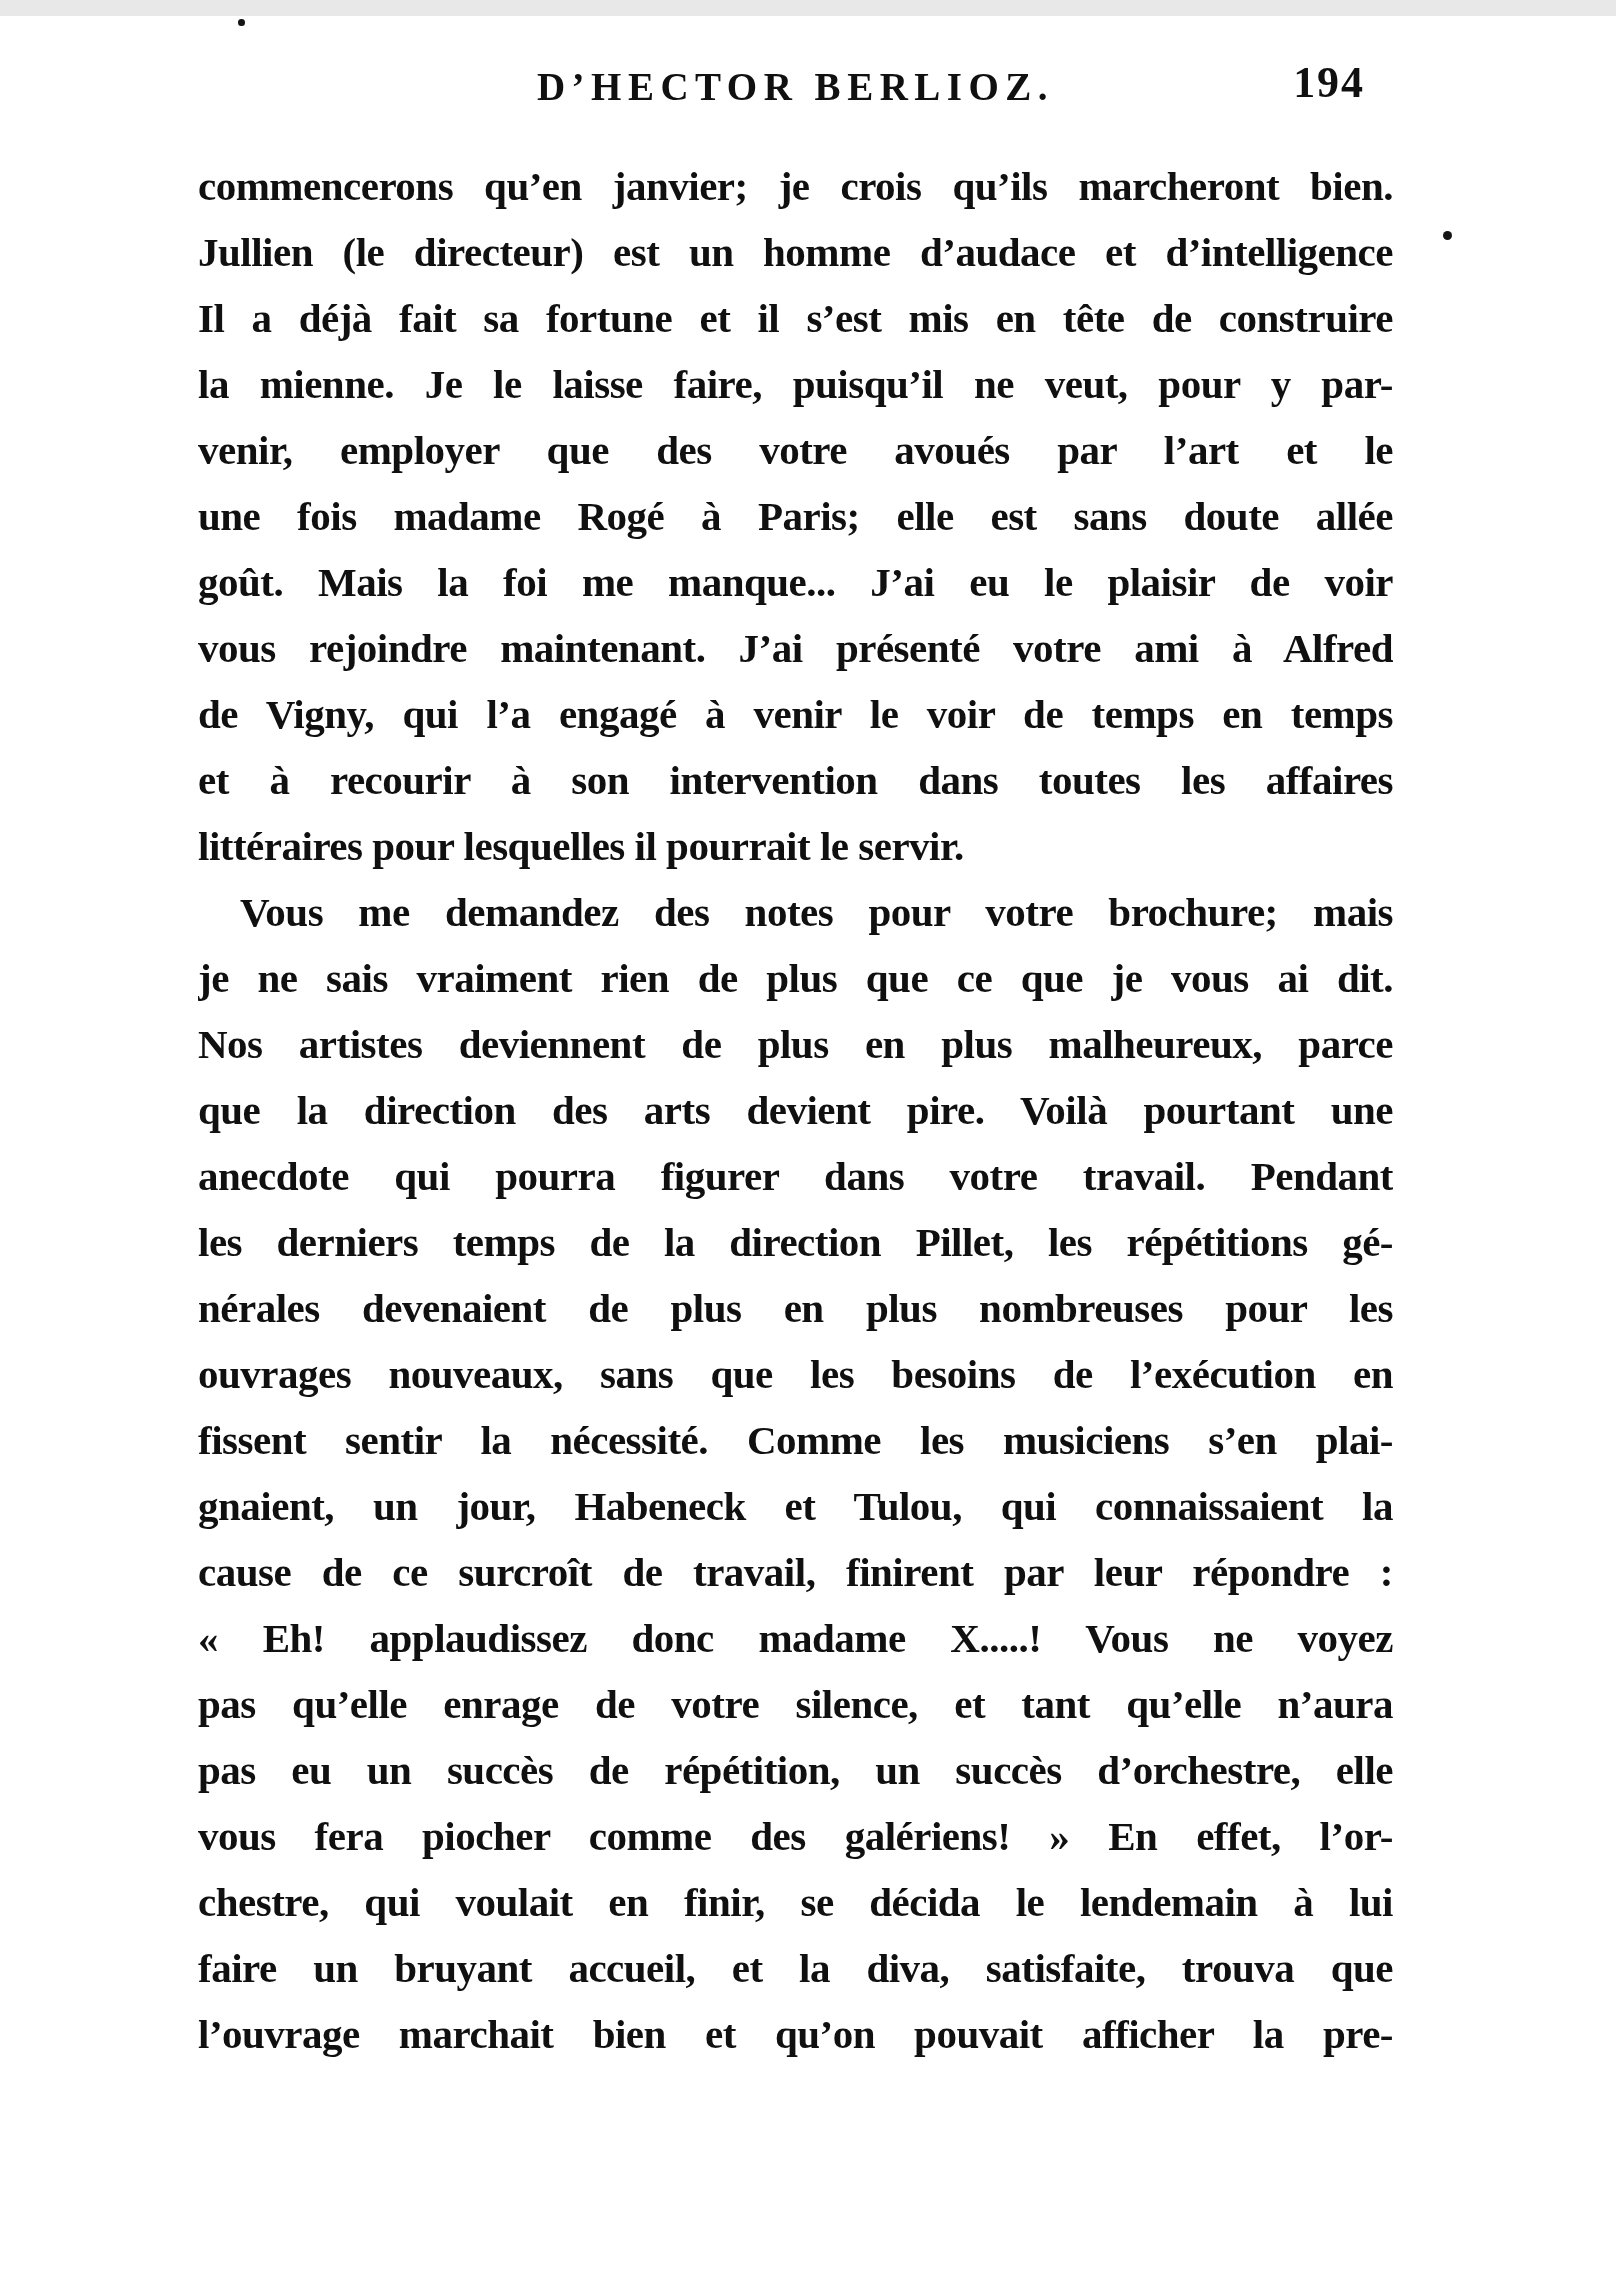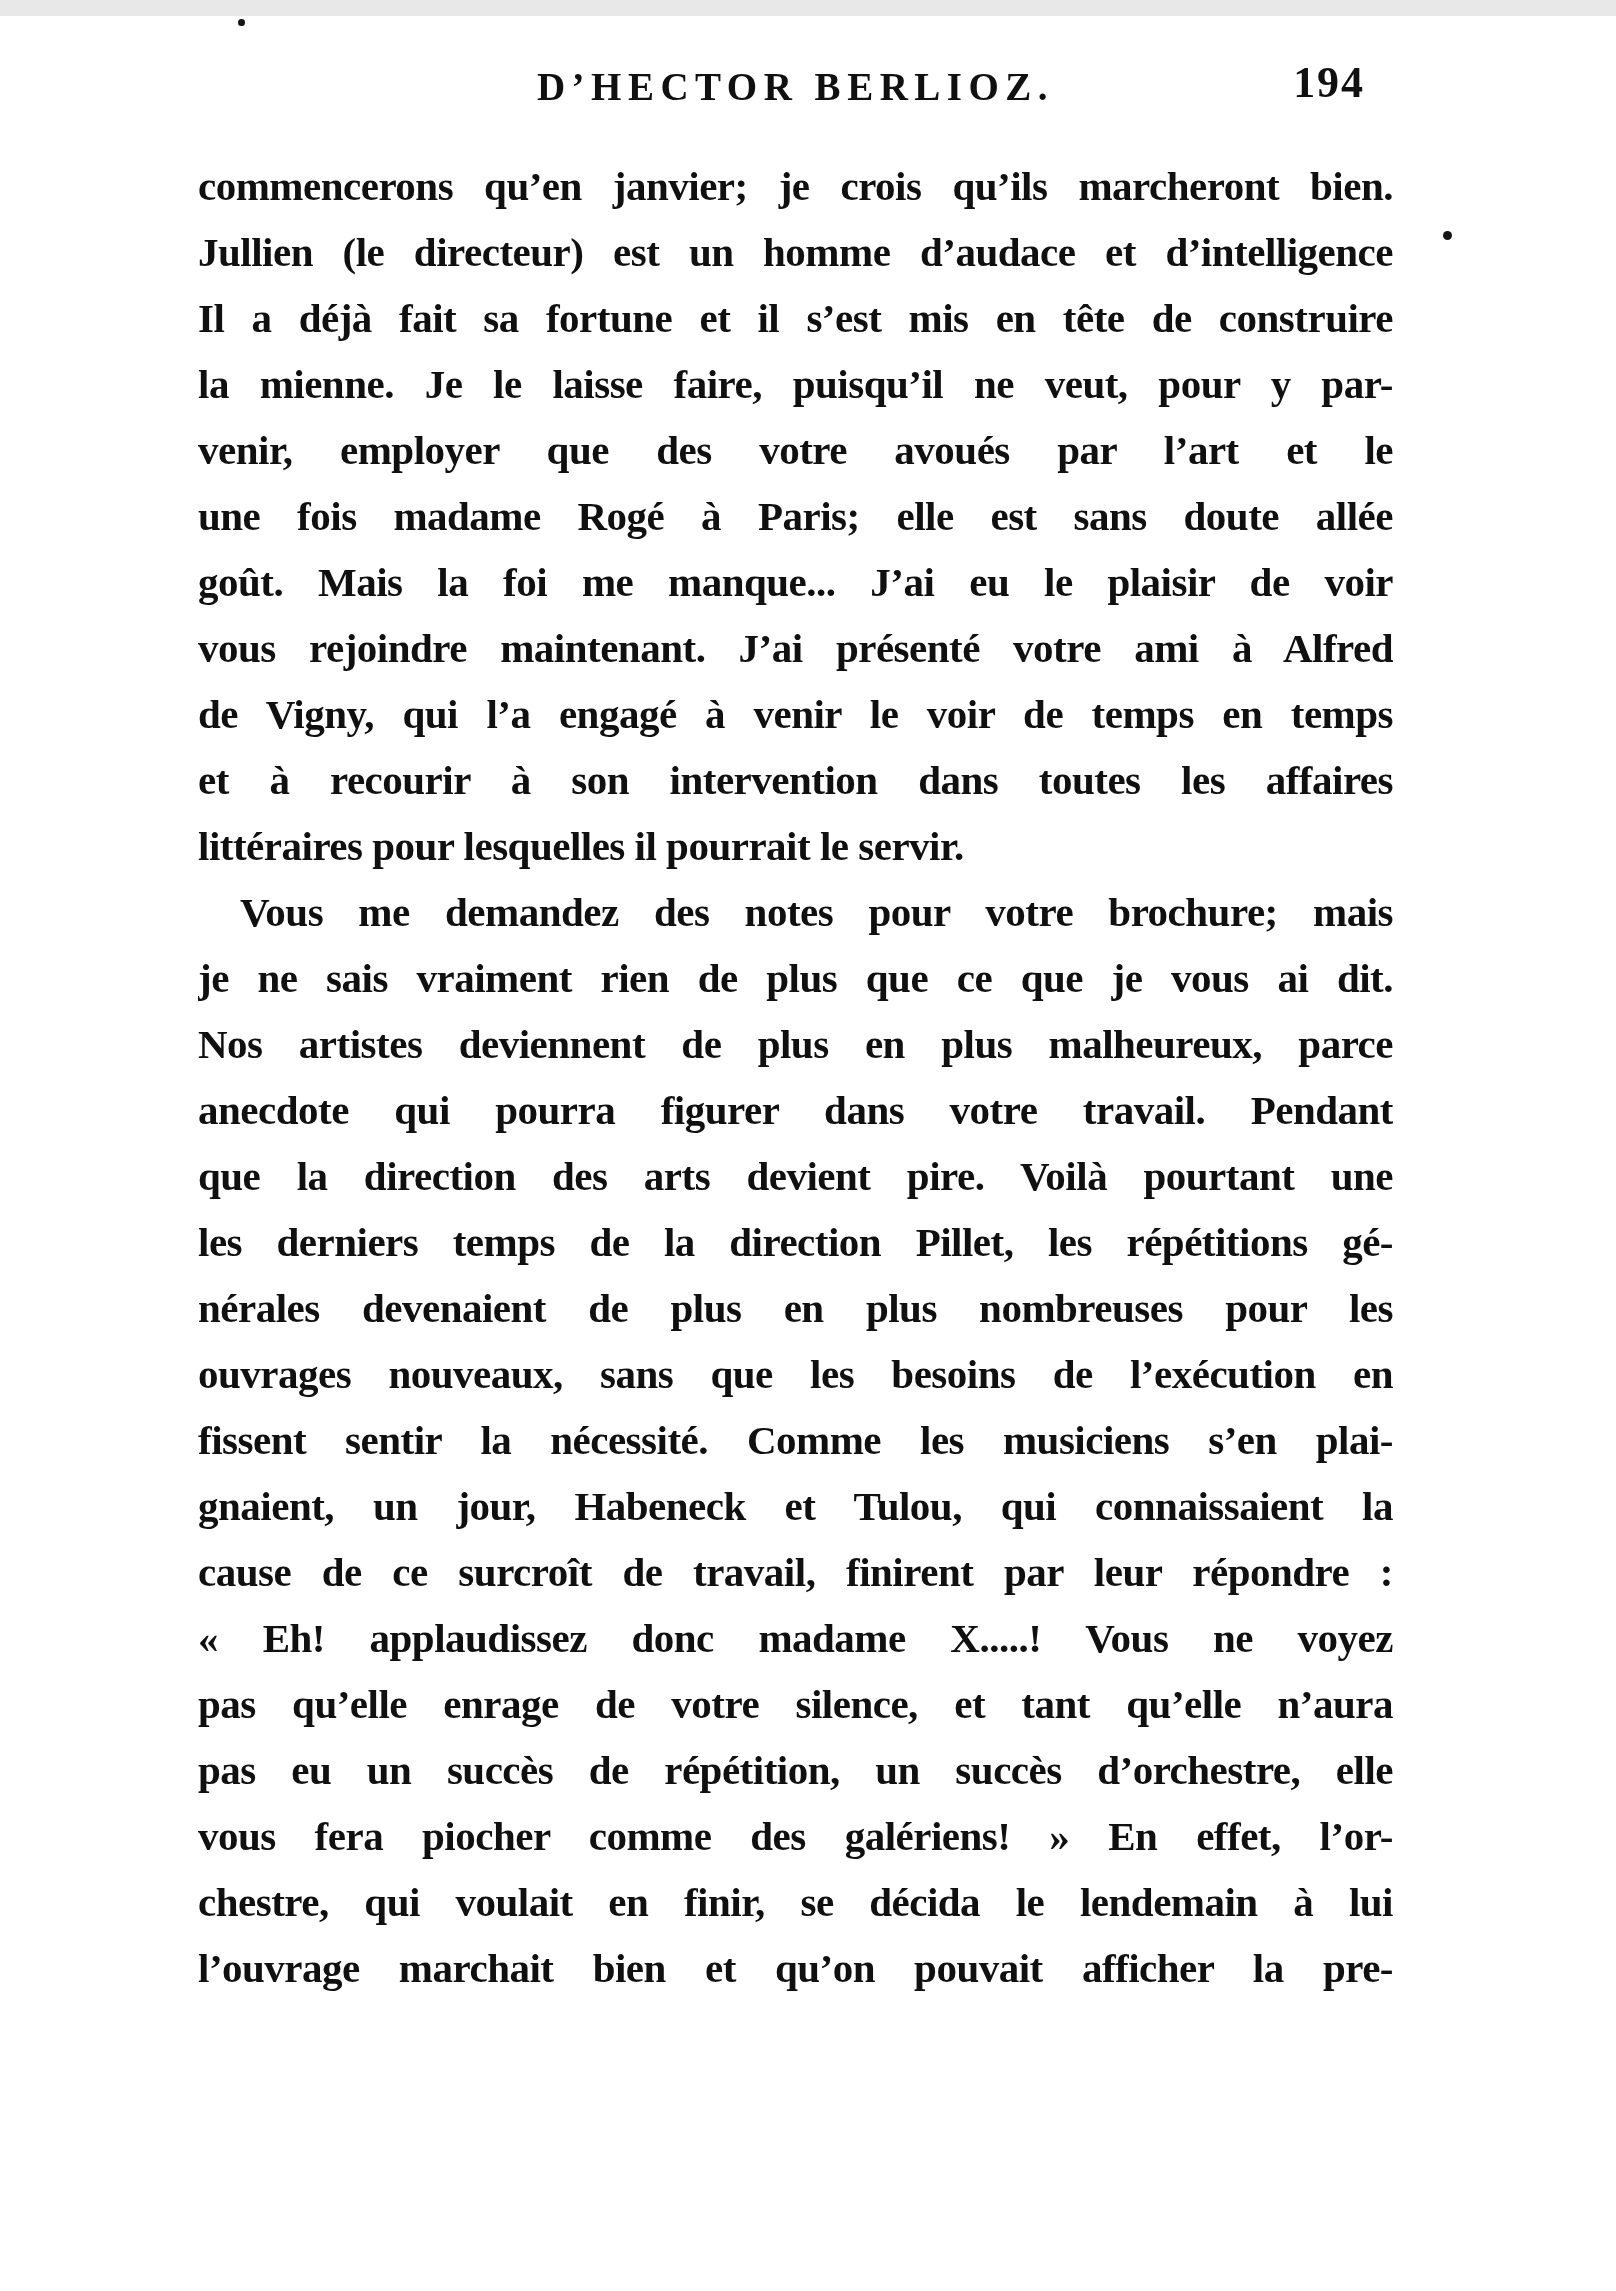--- a/index.html
+++ b/index.html
@@ -77,32 +77,33 @@
         <div class="line">goût. Mais la foi me manque... J’ai eu le plaisir de voir</div>
         <div class="line">vous rejoindre maintenant. J’ai présenté votre ami à Alfred</div>
         <div class="line">de Vigny, qui l’a engagé à venir le voir de temps en temps</div>
         <div class="line">et à recourir à son intervention dans toutes les affaires</div>
         <div class="line no-justify">littéraires pour lesquelles il pourrait le servir.</div>
       </div>
       <div class="paragraph">
         <div class="line indent">Vous me demandez des notes pour votre brochure; mais</div>
         <div class="line">je ne sais vraiment rien de plus que ce que je vous ai dit.</div>
         <div class="line">Nos artistes deviennent de plus en plus malheureux, parce</div>
+        <div class="line">que la direction des arts devient pire. Voilà pourtant une</div>
         <div class="line">anecdote qui pourra figurer dans votre travail. Pendant</div>
-        <div class="line">que la direction des arts devient pire. Voilà pourtant une</div>
         <div class="line">les derniers temps de la direction Pillet, les répétitions gé-</div>
         <div class="line">nérales devenaient de plus en plus nombreuses pour les</div>
         <div class="line">ouvrages nouveaux, sans que les besoins de l’exécution en</div>
         <div class="line">fissent sentir la nécessité. Comme les musiciens s’en plai-</div>
         <div class="line">gnaient, un jour, Habeneck et Tulou, qui connaissaient la</div>
         <div class="line">cause de ce surcroît de travail, finirent par leur répondre :</div>
         <div class="line">« Eh! applaudissez donc madame X.....! Vous ne voyez</div>
         <div class="line">pas qu’elle enrage de votre silence, et tant qu’elle n’aura</div>
         <div class="line">pas eu un succès de répétition, un succès d’orchestre, elle</div>
         <div class="line">vous fera piocher comme des galériens! » En effet, l’or-</div>
         <div class="line">chestre, qui voulait en finir, se décida le lendemain à lui</div>
+        <div class="line">faire un bruyant accueil, et la diva, satisfaite, trouva que</div>
         <div class="line">l’ouvrage marchait bien et qu’on pouvait afficher la pre-</div>
       </div>
     </div>
 <div class="speck" style="left: 238px; top: 2.8px; width: 6.5px; height: 7.4px;"></div>
     <div class="speck" style="left: 1443px; top: 215px; width: 9.2px; height: 9.2px;"></div>
   </div>
 
 
 </body></html>

